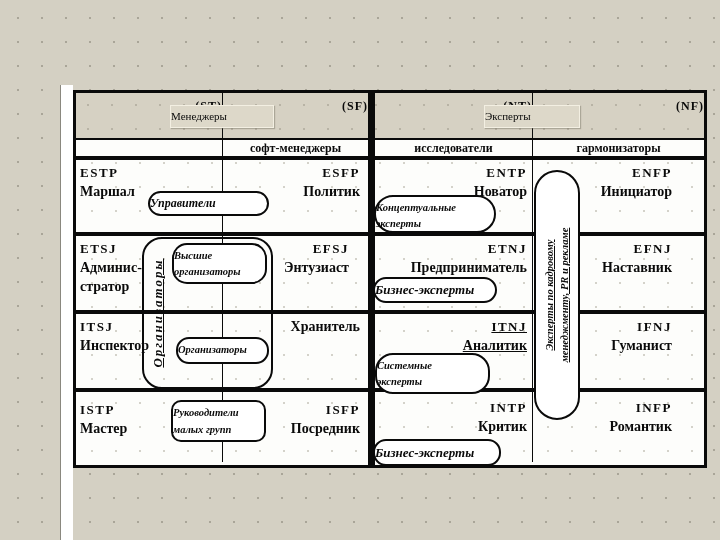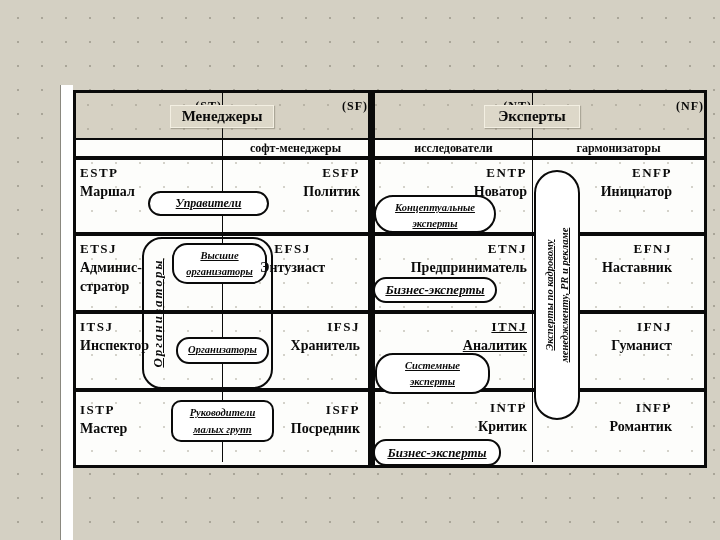--- a/index.html
+++ b/index.html
@@ -26,31 +26,31 @@
     background-image:radial-gradient(circle,#b8b3a5 1px,transparent 1.2px);
     background-size:24px 24px;
     border-bottom:2px solid #0a0a0a;
   }
   .hline{background:#0a0a0a;}
   .vline{background:#0a0a0a;}
   .vthick{background:#0a0a0a;}
   .tag{font-weight:bold;font-size:12px;text-align:right;letter-spacing:1px;}
   .titlebox{
     background:#ddd8c9;border:1px solid #f3efe2;
-    font-weight:bold;font-size:15px;text-align:center;line-height:21px;
+    font-weight:normal;font-size:11px;text-align:left;line-height:21px;
     box-shadow:1px 1px 1px rgba(120,115,100,.45);
   }
   .sub{font-weight:bold;font-size:12px;text-align:center;line-height:14px;}
   .cell{line-height:19px;}
   .cell .code{font-weight:bold;font-size:13px;letter-spacing:1.5px;}
   .cell .role{font-weight:bold;font-size:14px;}
   .r{text-align:right;}
   .oval{
-    background:#ffffff;border:2px solid #0a0a0a;text-align:center;
-    font-style:italic;font-weight:bold;text-decoration:underline;
+    background:#ffffff;border:2px solid #0a0a0a;text-align:left;
+    font-style:italic;font-weight:bold;
   }
   .oval.open{background:transparent;}
   .f10{font-size:10.5px;line-height:16px;padding-top:3px;}
   .f11{font-size:13px;}
   .f12{font-size:12px;}
   .rot{transform:rotate(-90deg);transform-origin:center center;text-align:center;}
   .vlabel{
     font-weight:bold;font-style:italic;text-decoration:underline;
     font-size:13px;letter-spacing:2px;line-height:16px;
   }
@@ -105,21 +105,21 @@
   <div class="abs oval open" style="left:142px;top:237px;width:131px;height:152px;border-radius:20px;"></div>
   <div class="abs rot vlabel" style="left:83px;top:305px;width:150px;height:16px;">Организаторы</div>
 
   <div class="abs oval f10" style="left:172px;top:243px;width:95px;height:41px;border-radius:15px;">
     <div>Высшие</div>
     <div>организаторы</div>
   </div>
 
   <div class="abs oval f10" style="left:176px;top:337px;width:93px;height:27px;border-radius:13px;line-height:22px;padding-top:0;">Организаторы</div>
 
-  <div class="abs oval f10" style="left:171px;top:400px;width:103px;height:42px;border-radius:10px;padding-top:2px;line-height:17px;">
+  <div class="abs oval f10" style="left:171px;top:400px;width:95px;height:42px;border-radius:10px;padding-top:2px;line-height:17px;">
     <div>Руководители</div>
     <div>малых групп</div>
   </div>
 
   <div class="abs oval f11" style="left:373px;top:277px;width:124px;height:26px;border-radius:13px;line-height:22px;">Бизнес-эксперты</div>
 
   <div class="abs oval f10" style="left:375px;top:353px;width:115px;height:41px;border-radius:18px;">
     <div>Системные</div>
     <div>эксперты</div>
   </div>
@@ -141,39 +141,38 @@
   <div class="abs cell r" style="left:535px;top:163px;width:137px;">
     <div class="code">ENFP</div>
     <div class="role">Инициатор</div>
   </div>
 
   <div class="abs cell" style="left:80px;top:239px;width:140px;">
     <div class="code">ETSJ</div>
     <div class="role">Админис-</div>
     <div class="role">стратор</div>
   </div>
-  <div class="abs cell r" style="left:225px;top:239px;width:135px;text-align:center;">
+  <div class="abs cell r" style="left:214px;top:239px;width:135px;">
     <div class="code">EFSJ</div>
     <div class="role">Энтузиаст</div>
   </div>
   <div class="abs cell r" style="left:380px;top:239px;width:147px;">
     <div class="code">ETNJ</div>
     <div class="role">Предприниматель</div>
   </div>
   <div class="abs cell r" style="left:535px;top:239px;width:137px;">
     <div class="code">EFNJ</div>
     <div class="role">Наставник</div>
   </div>
 
   <div class="abs cell" style="left:80px;top:317px;width:140px;">
     <div class="code">ITSJ</div>
     <div class="role">Инспектор</div>
   </div>
   <div class="abs cell r" style="left:225px;top:317px;width:135px;">
-    <div class="code">IFSJ</div>
     <div class="role">Хранитель</div>
   </div>
   <div class="abs cell r" style="left:380px;top:317px;width:147px;text-decoration:underline;">
     <div class="code">ITNJ</div>
     <div class="role">Аналитик</div>
   </div>
   <div class="abs cell r" style="left:535px;top:317px;width:137px;">
     <div class="code">IFNJ</div>
     <div class="role">Гуманист</div>
   </div>

